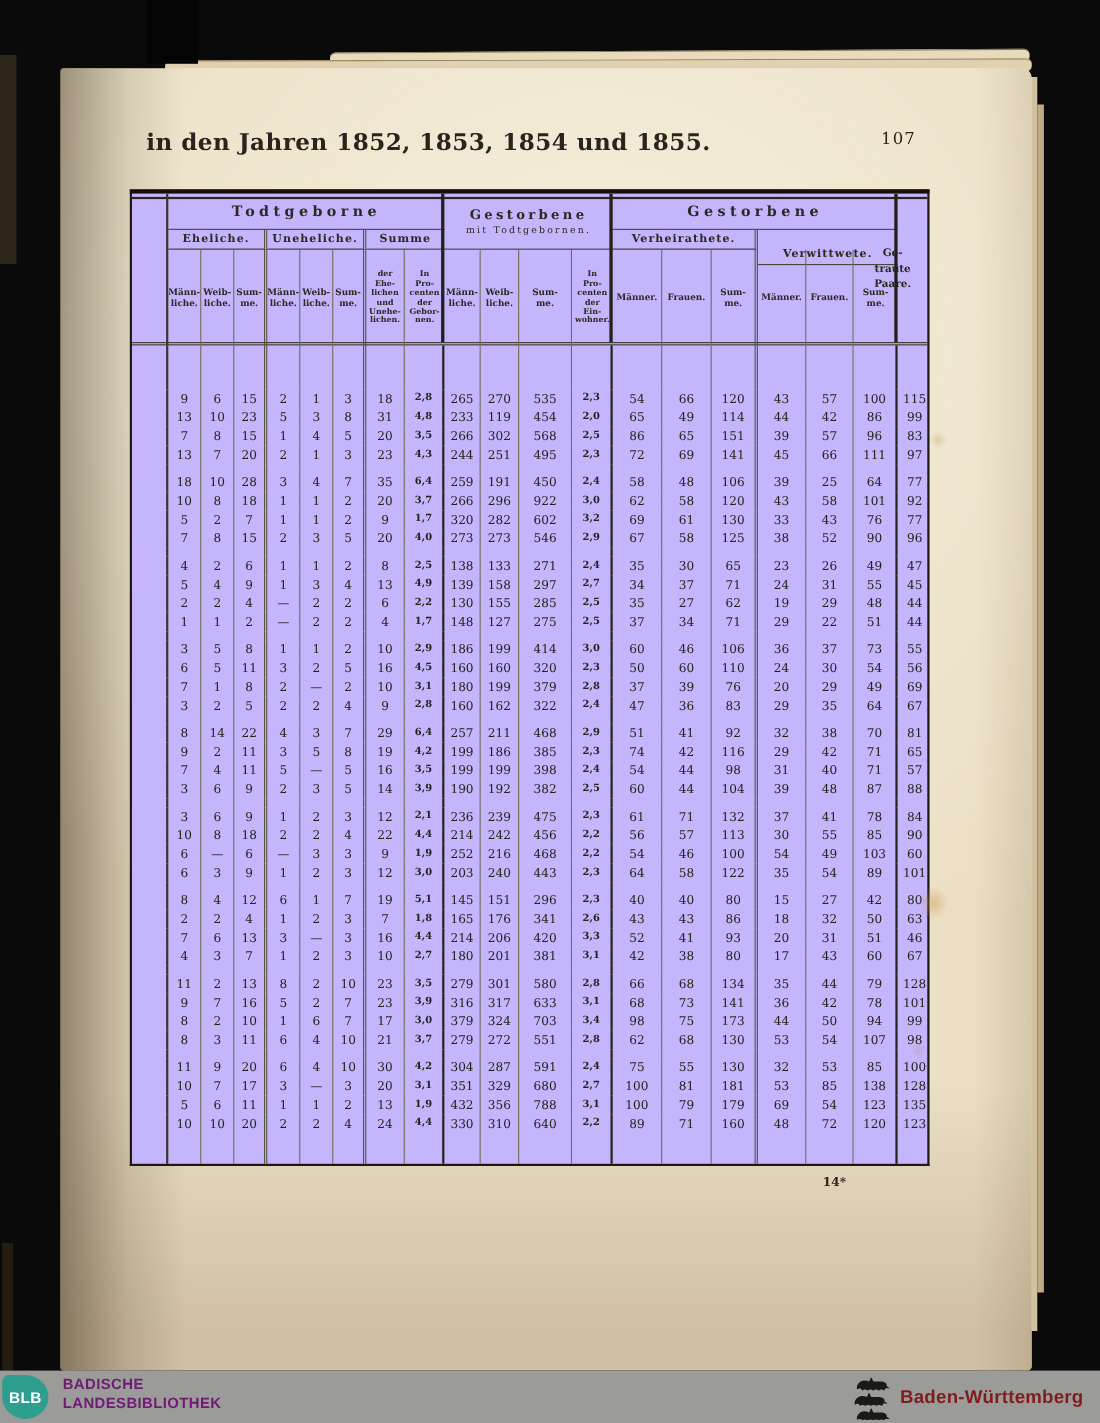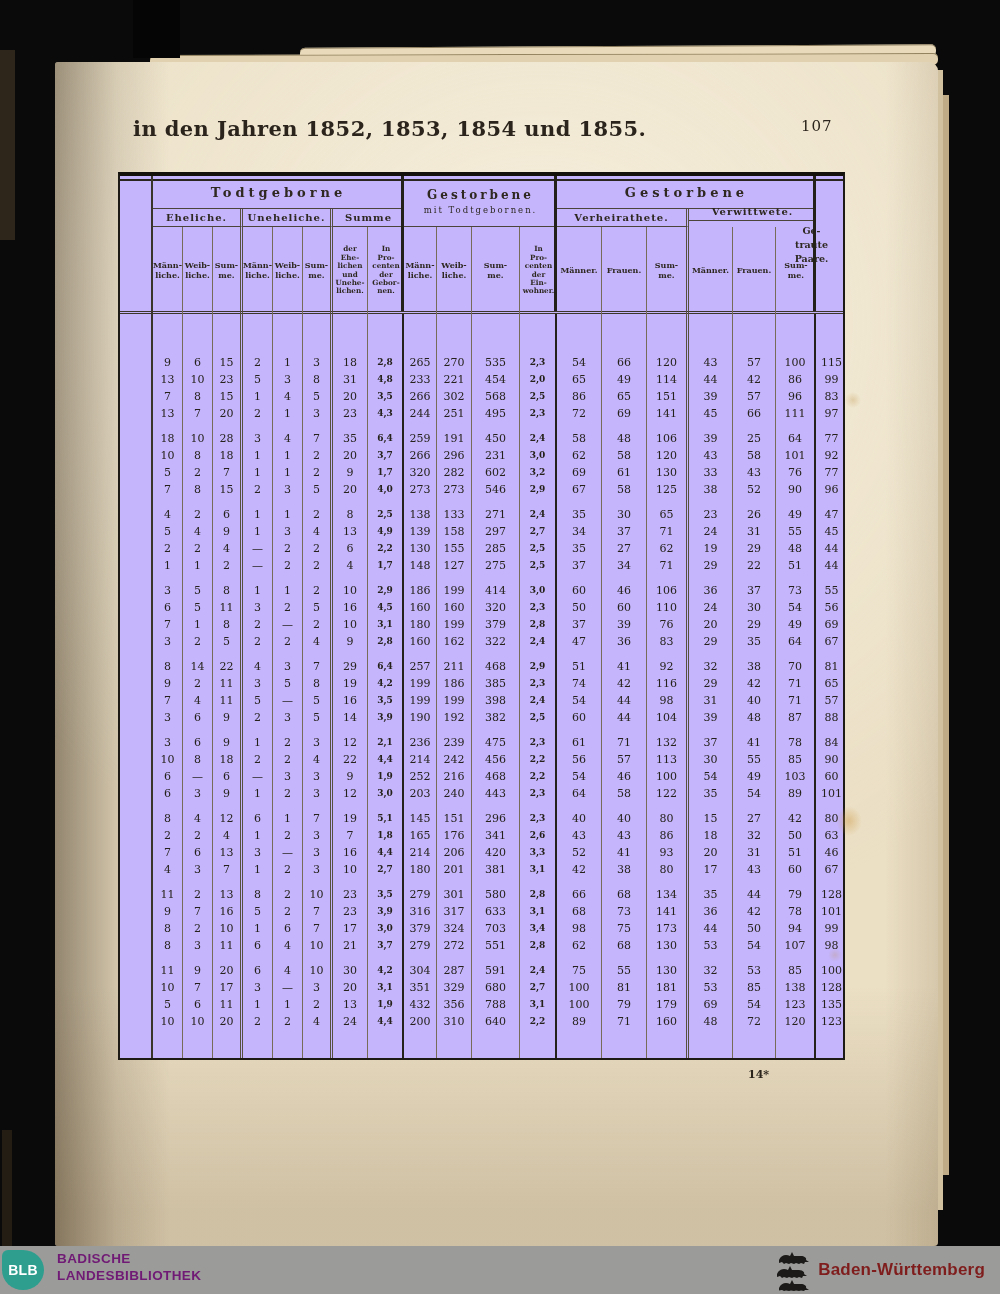--- a/index.html
+++ b/index.html
@@ -109,21 +109,21 @@
       </div>
       <div class="hc ghead bb1" style="left:437px;top:0;width:259px;height:33px;">Gestorbene</div>
       <div class="hc paare ml" style="left:676px;top:0;width:31px;height:138px;">Ge-
 traute
 Paare.</div>
 
       <div class="hc sghead bb1 brd" style="left:33px;top:33px;width:90px;height:18px;">Eheliche.</div>
       <div class="hc sghead bb1 brd" style="left:123px;top:33px;width:90px;height:18px;">Uneheliche.</div>
       <div class="hc sghead bb1" style="left:213px;top:33px;width:71px;height:18px;">Summe</div>
       <div class="hc sghead bb1 brd" style="left:437px;top:33px;width:132px;height:18px;">Verheirathete.</div>
-      <div class="hc sghead bb1" style="left:569px;top:27px;width:127px;height:18px;">Verwittwete.</div>
+      <div class="hc sghead bb1" style="left:569px;top:47px;width:127px;height:18px;">Verwittwete.</div>
 
       <div class="hc clab ml c1" style="left:33px;top:51px;width:30px;height:87px;">Männ-
 liche.</div>
       <div class="hc clab ml c2" style="left:63px;top:51px;width:30px;height:87px;">Weib-
 liche.</div>
       <div class="hc clab ml c3" style="left:93px;top:51px;width:30px;height:87px;">Sum-
 me.</div>
       <div class="hc clab ml c4" style="left:123px;top:51px;width:30px;height:87px;">Männ-
 liche.</div>
       <div class="hc clab ml c5" style="left:153px;top:51px;width:30px;height:87px;">Weib-
@@ -212,21 +212,21 @@
         <div class="bc c0"></div>
         <div class="bc c1">13</div>
         <div class="bc c2">10</div>
         <div class="bc c3">23</div>
         <div class="bc c4">5</div>
         <div class="bc c5">3</div>
         <div class="bc c6">8</div>
         <div class="bc c7">31</div>
         <div class="bc c8">4,8</div>
         <div class="bc c9">233</div>
-        <div class="bc c10">221</div>
+        <div class="bc c10">119</div>
         <div class="bc c11">454</div>
         <div class="bc c12">2,0</div>
         <div class="bc c13">65</div>
         <div class="bc c14">49</div>
         <div class="bc c15">114</div>
         <div class="bc c16">44</div>
         <div class="bc c17">42</div>
         <div class="bc c18">86</div>
         <div class="bc c19">99</div>
         <div class="bc c0"></div>
@@ -313,21 +313,21 @@
         <div class="bc c1">10</div>
         <div class="bc c2">8</div>
         <div class="bc c3">18</div>
         <div class="bc c4">1</div>
         <div class="bc c5">1</div>
         <div class="bc c6">2</div>
         <div class="bc c7">20</div>
         <div class="bc c8">3,7</div>
         <div class="bc c9">266</div>
         <div class="bc c10">296</div>
-        <div class="bc c11">231</div>
+        <div class="bc c11">922</div>
         <div class="bc c12">3,0</div>
         <div class="bc c13">62</div>
         <div class="bc c14">58</div>
         <div class="bc c15">120</div>
         <div class="bc c16">43</div>
         <div class="bc c17">58</div>
         <div class="bc c18">101</div>
         <div class="bc c19">92</div>
         <div class="bc c0"></div>
         <div class="bc c1">5</div>
@@ -1051,21 +1051,21 @@
         <div class="bc c19">135</div>
         <div class="bc c0"></div>
         <div class="bc c1">10</div>
         <div class="bc c2">10</div>
         <div class="bc c3">20</div>
         <div class="bc c4">2</div>
         <div class="bc c5">2</div>
         <div class="bc c6">4</div>
         <div class="bc c7">24</div>
         <div class="bc c8">4,4</div>
-        <div class="bc c9">200</div>
+        <div class="bc c9">330</div>
         <div class="bc c10">310</div>
         <div class="bc c11">640</div>
         <div class="bc c12">2,2</div>
         <div class="bc c13">89</div>
         <div class="bc c14">71</div>
         <div class="bc c15">160</div>
         <div class="bc c16">48</div>
         <div class="bc c17">72</div>
         <div class="bc c18">120</div>
         <div class="bc c19">123</div>

